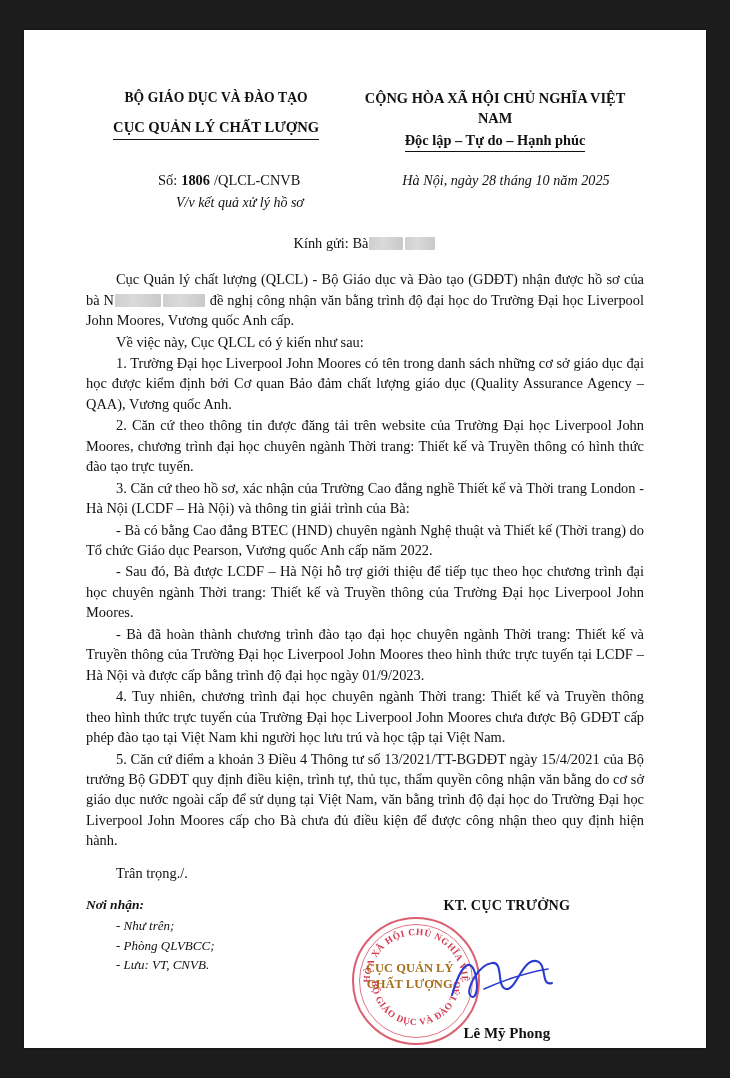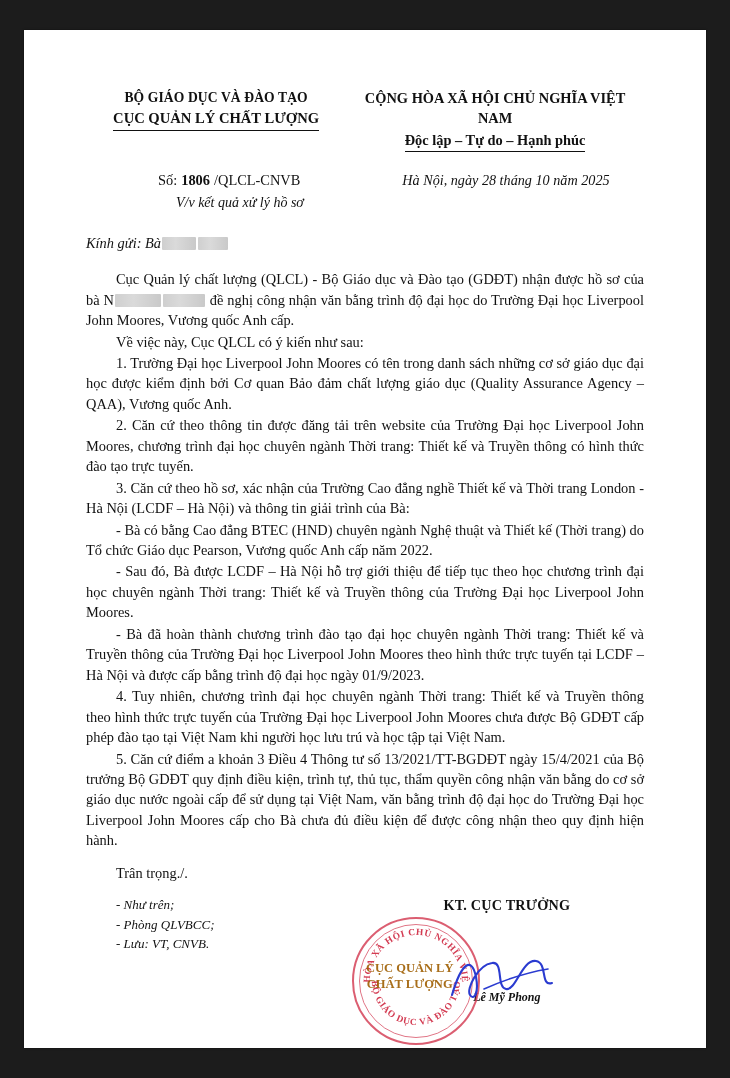--- a/index.html
+++ b/index.html
@@ -59,21 +59,21 @@
     font-size: 13.6px;
     font-weight: bold;
     letter-spacing: .1px;
   }
   .h-line2 {
     font-size: 14.6px;
     font-weight: bold;
     display: inline-block;
     border-bottom: 1.4px solid #111;
     padding-bottom: 1px;
-    margin-top: 1px;
+    margin-top: 10px;
   }
   .h-right1 {
     font-size: 14.4px;
     font-weight: bold;
   }
   .h-right2 {
     font-size: 14.4px;
     font-weight: bold;
     display: inline-block;
     border-bottom: 1.4px solid #111;
@@ -108,24 +108,23 @@
   }
   .ref-right {
     width: 300px;
     text-align: center;
     font-style: italic;
     font-size: 14.2px;
   }
 
   
   .kinh-gui {
-    text-align: left;
+    text-align: center;
     margin-top: 20px;
     font-size: 14.4px;
-    font-style: italic;
   }
   .redact {
     display: inline-block;
     vertical-align: -2px;
     height: 13px;
     border-radius: 1px;
     background: linear-gradient(90deg,#cfcfcf 0%,#dadada 40%,#c9c9c9 100%);
     filter: blur(0.6px);
     margin: 0 1px;
   }
@@ -186,23 +185,22 @@
     position: relative;
   }
   .sig-right .l1,
   .sig-right .l2 {
     font-weight: bold;
     font-size: 14.2px;
     letter-spacing: .2px;
   }
   .sig-name {
     font-weight: bold;
-    font-size: 12px;
-    margin-top: 74px;
-    font-style: italic;
+    font-size: 15px;
+    margin-top: 108px;
   }
 
   
   .stamp {
     position: absolute;
     left: -18px;
     top: 22px;
     width: 128px;
     height: 128px;
     pointer-events: none;
@@ -296,20 +294,21 @@
         <p class="dash">- Sau đó, Bà được LCDF – Hà Nội hỗ trợ giới thiệu để tiếp tục theo học chương trình đại học chuyên ngành Thời trang: Thiết kế và Truyền thông của Trường Đại học Liverpool John Moores.</p>
         <p class="dash">- Bà đã hoàn thành chương trình đào tạo đại học chuyên ngành Thời trang: Thiết kế và Truyền thông của Trường Đại học Liverpool John Moores theo hình thức trực tuyến tại LCDF – Hà Nội và được cấp bằng trình độ đại học ngày 01/9/2023.</p>
         <p>4. Tuy nhiên, chương trình đại học chuyên ngành Thời trang: Thiết kế và Truyền thông theo hình thức trực tuyến của Trường Đại học Liverpool John Moores chưa được Bộ GDĐT cấp phép đào tạo tại Việt Nam khi người học lưu trú và học tập tại Việt Nam.</p>
         <p>5. Căn cứ điểm a khoản 3 Điều 4 Thông tư số 13/2021/TT-BGDĐT ngày 15/4/2021 của Bộ trưởng Bộ GDĐT quy định điều kiện, trình tự, thủ tục, thẩm quyền công nhận văn bằng do cơ sở giáo dục nước ngoài cấp để sử dụng tại Việt Nam, văn bằng trình độ đại học do Trường Đại học Liverpool John Moores cấp cho Bà chưa đủ điều kiện để được công nhận theo quy định hiện hành.</p>
       </div>
 
       <div class="closing">Trân trọng./.</div>
 
       <div class="sig-wrap">
         <div class="noi-nhan">
+          <div class="title">Nơi nhận:</div>
           <ul>
             <li>- Như trên;</li>
             <li>- Phòng QLVBCC;</li>
             <li>- Lưu: VT, CNVB.</li>
           </ul>
         </div>
 
         <div class="sig-right">
           <div class="l1">KT. CỤC TRƯỞNG</div>
 

